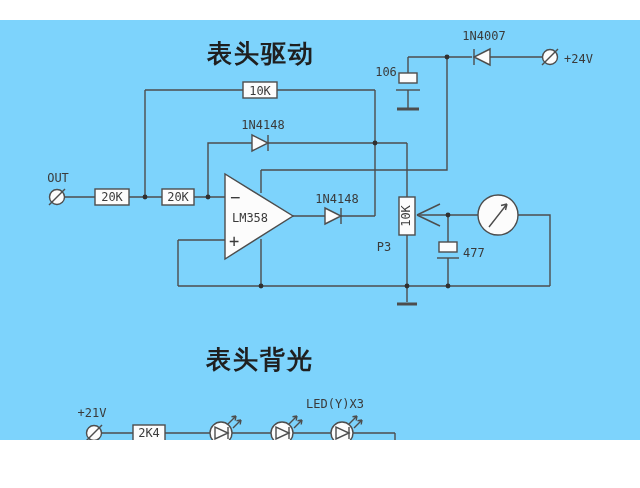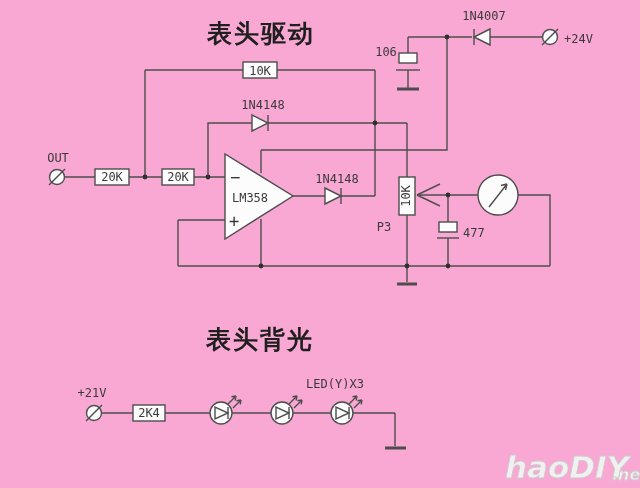--- a/index.html
+++ b/index.html
@@ -1,17 +1,17 @@
 <!DOCTYPE html>
 <html><head>
 <meta charset="utf-8">
 <style>
   html,body{margin:0;padding:0;background:#fff;}
-  .page{position:relative;width:640px;height:488px;background:#f9a8d4;overflow:hidden;
-        font-family:"DejaVu Sans","Liberation Sans",sans-serif;}
+  .page{position:relative;width:640px;height:420px;background:#7dd3fc;overflow:hidden;
+        font-family:"DejaVu Sans","Liberation Sans",sans-serif;margin-top:20px;}
   svg{display:block;}
   .wire{stroke:#4d4d4d;stroke-width:1.4;fill:none;}
   .comp{stroke:#4d4d4d;stroke-width:1.4;fill:#fcfcfc;}
   .compline{stroke:#4d4d4d;stroke-width:1.4;fill:none;}
   .gnd{stroke:#4d4d4d;stroke-width:3;fill:none;}
   .dot{fill:#303030;stroke:none;}
   .lbl{font-family:"DejaVu Sans Mono","Liberation Mono",monospace;
        fill:#3a3a3a;font-size:12px;text-anchor:middle;}
   .lbl-start{text-anchor:start;}
   .title{font-family:"DejaVu Sans","Liberation Sans",sans-serif;

